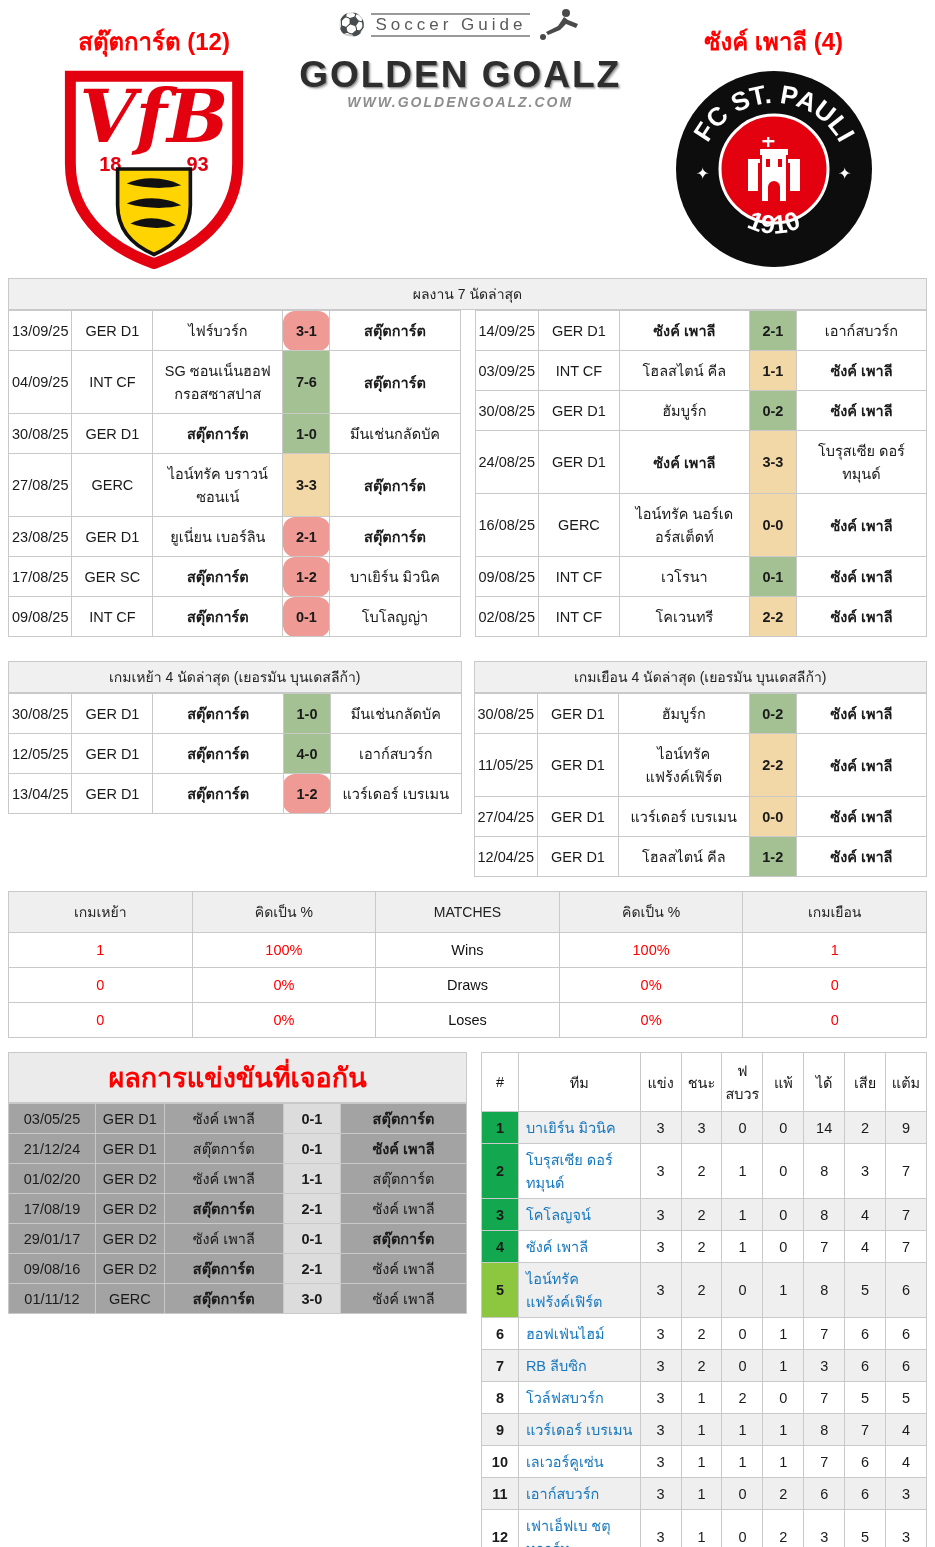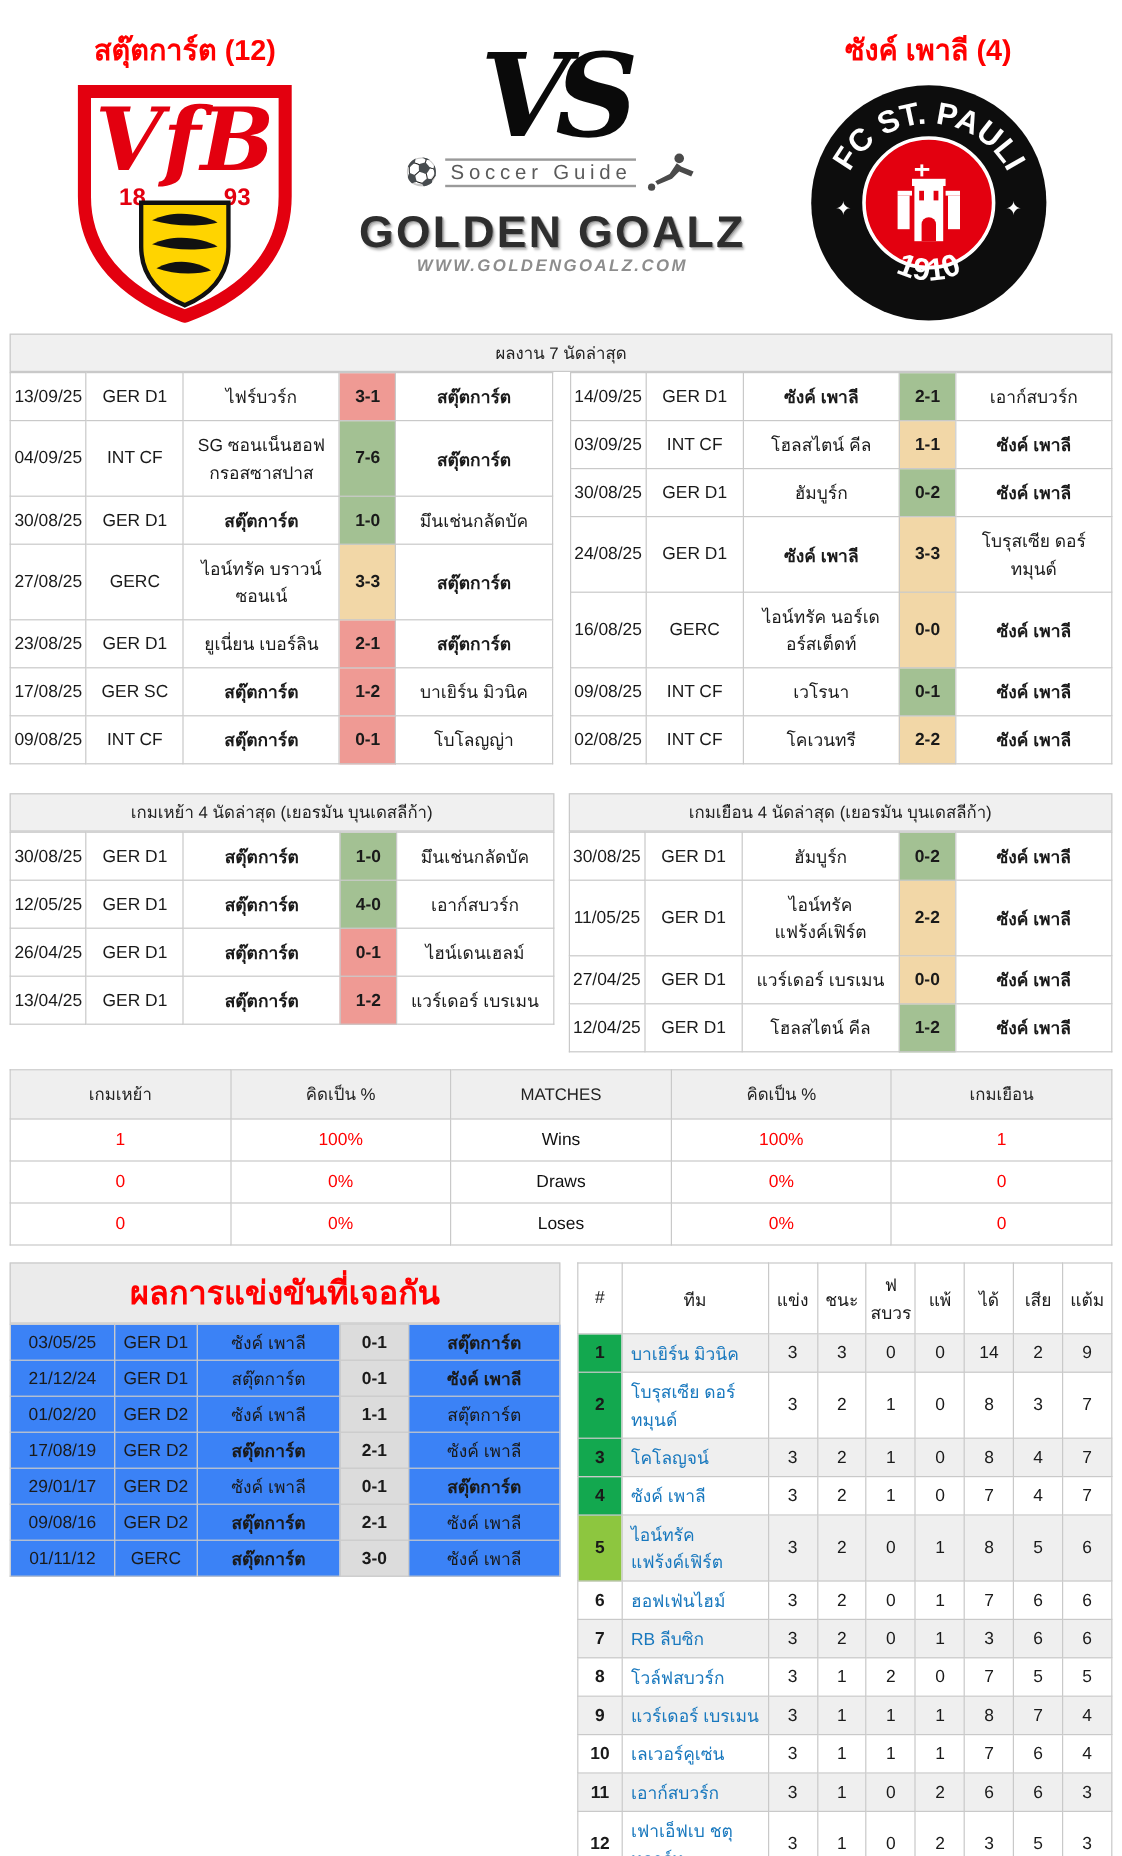--- a/index.html
+++ b/index.html
@@ -56,21 +56,21 @@
   }
   .b { font-weight: bold; }
   .match-table td { padding: 8px 3px; font-size: 14.5px; background:#fff; }
   .match-table .c-score { font-weight: bold; width: 10.5%; }
   .match-table .c-date  { width: 13.5%; }
   .match-table .c-lg    { width: 18%; }
   .match-table .c-home  { width: 29%; }
   .match-table .c-away  { width: 29%; }
   .res-W { background: #a3c193 !important; }
   .res-D { background: #f2d7a7 !important; }
-  .res-L { background: #ef9a94 !important; }
+  .res-L { background: #ef9a94 !important; border-radius: 12px; }
   .res-H { background: #dcdcdc !important; }
 
   .halves { display: flex; gap: 14px; }
   .halves .half { flex: 1 1 0; }
 
   section.recent { margin-bottom: 24px; }
   .forms { display: flex; gap: 12px; margin-bottom: 14px; }
   .form-box { flex: 1 1 0; }
 
   
@@ -82,21 +82,21 @@
   .stats-table td.stat-label { color: #111; }
   .stats-table th, .stats-table td { width: 20%; }
 
   
   .bottom { display: flex; gap: 14px; align-items: flex-start; }
   .h2h-box { width: 459px; flex: none; }
   .h2h-title {
     border: 1px solid #c9c9c9; background: #ebebeb; text-align: center;
     font-size: 27px; font-weight: bold; color: #ff0000; padding: 3px 0;
   }
-  .h2h-table td { padding: 3px 2px; font-size: 14.5px; background: #3b82f6; }
+  .h2h-table td { padding: 3px 2px; font-size: 14.5px; background: #a3a3a3; }
   .h2h-table .c-date { width: 19%; }
   .h2h-table .c-lg   { width: 15%; }
   .h2h-table .c-home { width: 26%; }
   .h2h-table .c-score{ width: 12.5%; }
 
   .stand-box { flex: 1 1 auto; }
   .stand-table th { font-weight: normal; padding: 6px 2px; background: #fff; font-size: 14.5px; }
   .stand-table td { padding: 4px 3px; font-size: 14.5px; }
   .stand-table tr:nth-child(odd) td { background: #efefef; }
   .stand-table tr:nth-child(even) td { background: #ffffff; }
@@ -122,21 +122,20 @@
           <text x="74" y="56" text-anchor="middle" font-size="11" font-weight="bold" fill="#e3000f">93</text>
           <path d="M30 55 H70 V75 C70 92 57 99 50 102 C43 99 30 92 30 75 Z" fill="#ffd400" stroke="#111" stroke-width="2"></path>
           <path d="M35 63 C45 58 58 60 65 64 C58 66 45 66 35 63 Z" fill="#111"></path>
           <path d="M35 74 C45 69 58 71 65 75 C58 77 45 77 35 74 Z" fill="#111"></path>
           <path d="M37 85 C46 80 56 82 62 86 C56 88 45 88 37 85 Z" fill="#111"></path>
         </svg>
       </div>
     </div>
 
     <div class="hcol mid">
-      <div class="vs-mark">VS</div>
       <div class="gg-logo">
         <div class="gg-top">
           <span class="gg-ball">⚽</span>
           <span class="gg-guide">Soccer Guide</span>
           <svg width="46" height="34" viewBox="0 0 46 34">
             <circle cx="30" cy="5" r="4" fill="#4a4a4a"></circle>
             <path d="M28 9 L22 18 L10 24 L12 27 L24 22 L30 16 L40 20 L42 16 L32 12 Z" fill="#4a4a4a"></path>
             <circle cx="7" cy="29" r="3" fill="#4a4a4a"></circle>
           </svg>
         </div>
@@ -309,27 +308,20 @@
               <td class="c-home b">สตุ๊ตการ์ต</td>
               <td class="c-score res-W">1-0</td>
               <td class="c-away">มึนเช่นกลัดบัค</td>
             </tr>
             <tr>
               <td class="c-date">12/05/25</td>
               <td class="c-lg">GER D1</td>
               <td class="c-home b">สตุ๊ตการ์ต</td>
               <td class="c-score res-W">4-0</td>
               <td class="c-away">เอาก์สบวร์ก</td>
-            </tr>
-            <tr>
-              <td class="c-date">26/04/25</td>
-              <td class="c-lg">GER D1</td>
-              <td class="c-home b">สตุ๊ตการ์ต</td>
-              <td class="c-score res-L">0-1</td>
-              <td class="c-away">ไฮน์เดนเฮลม์</td>
             </tr>
             <tr>
               <td class="c-date">13/04/25</td>
               <td class="c-lg">GER D1</td>
               <td class="c-home b">สตุ๊ตการ์ต</td>
               <td class="c-score res-L">1-2</td>
               <td class="c-away">แวร์เดอร์ เบรเมน</td>
             </tr>
           </tbody>
       </table>

